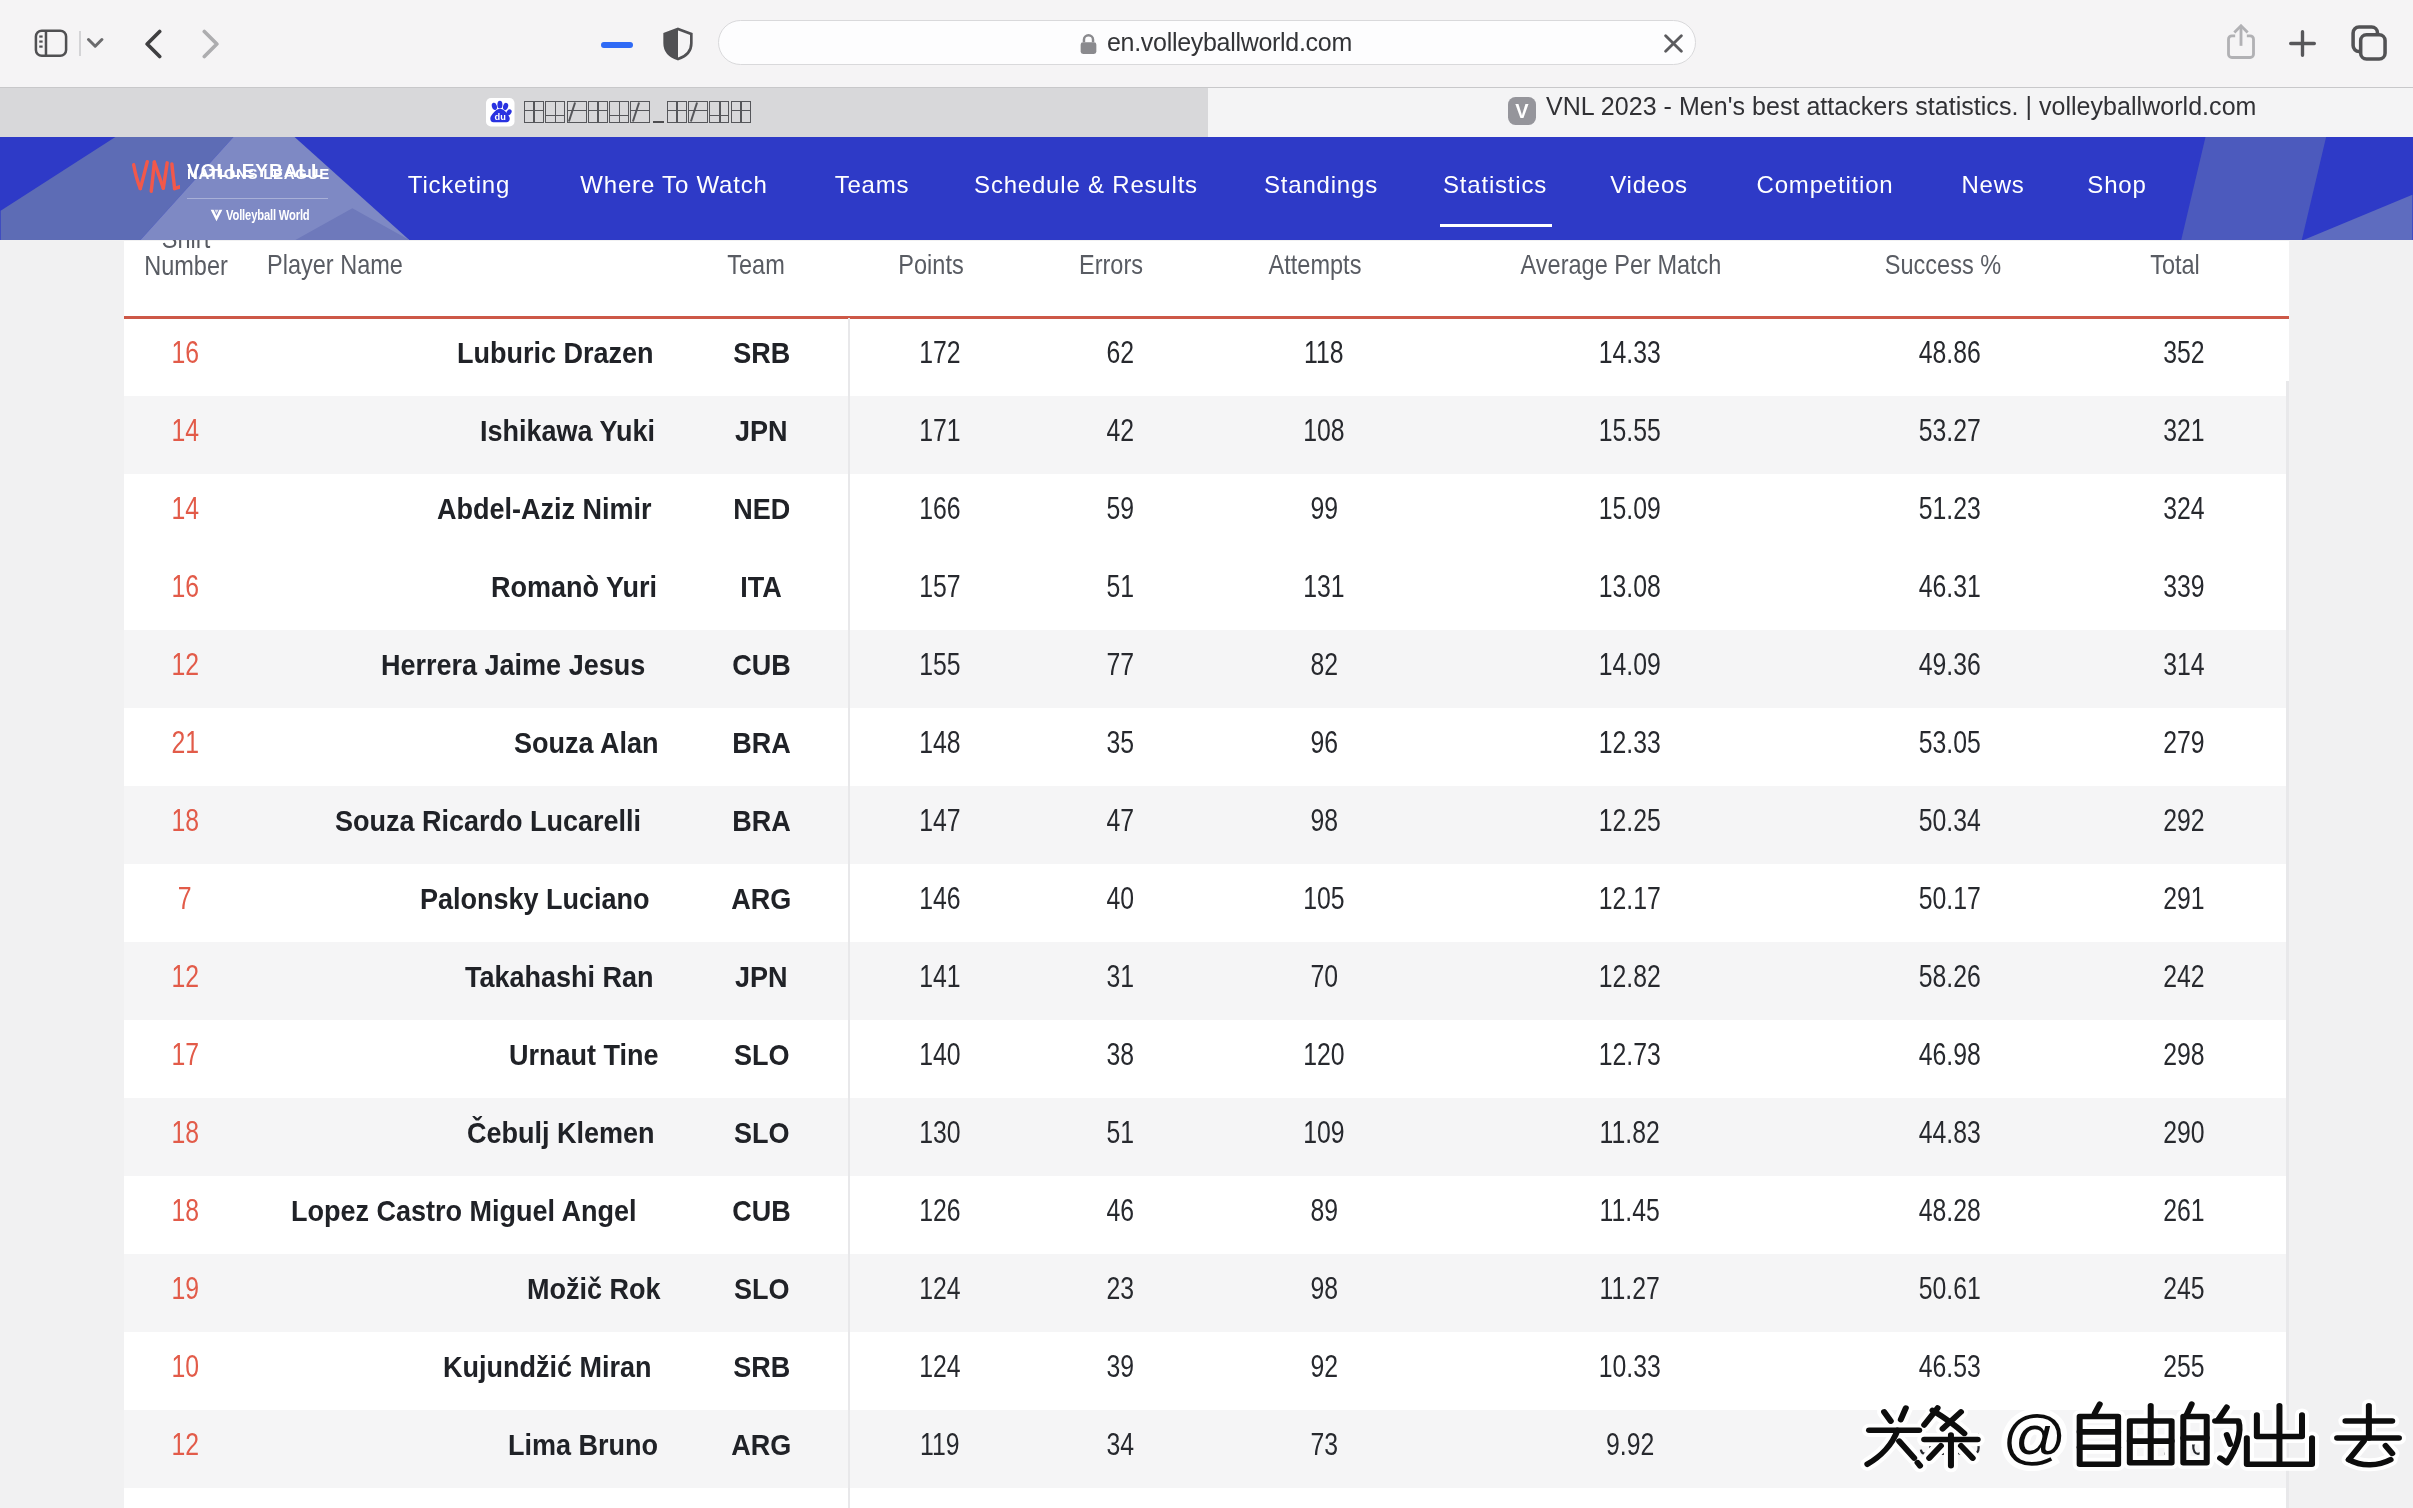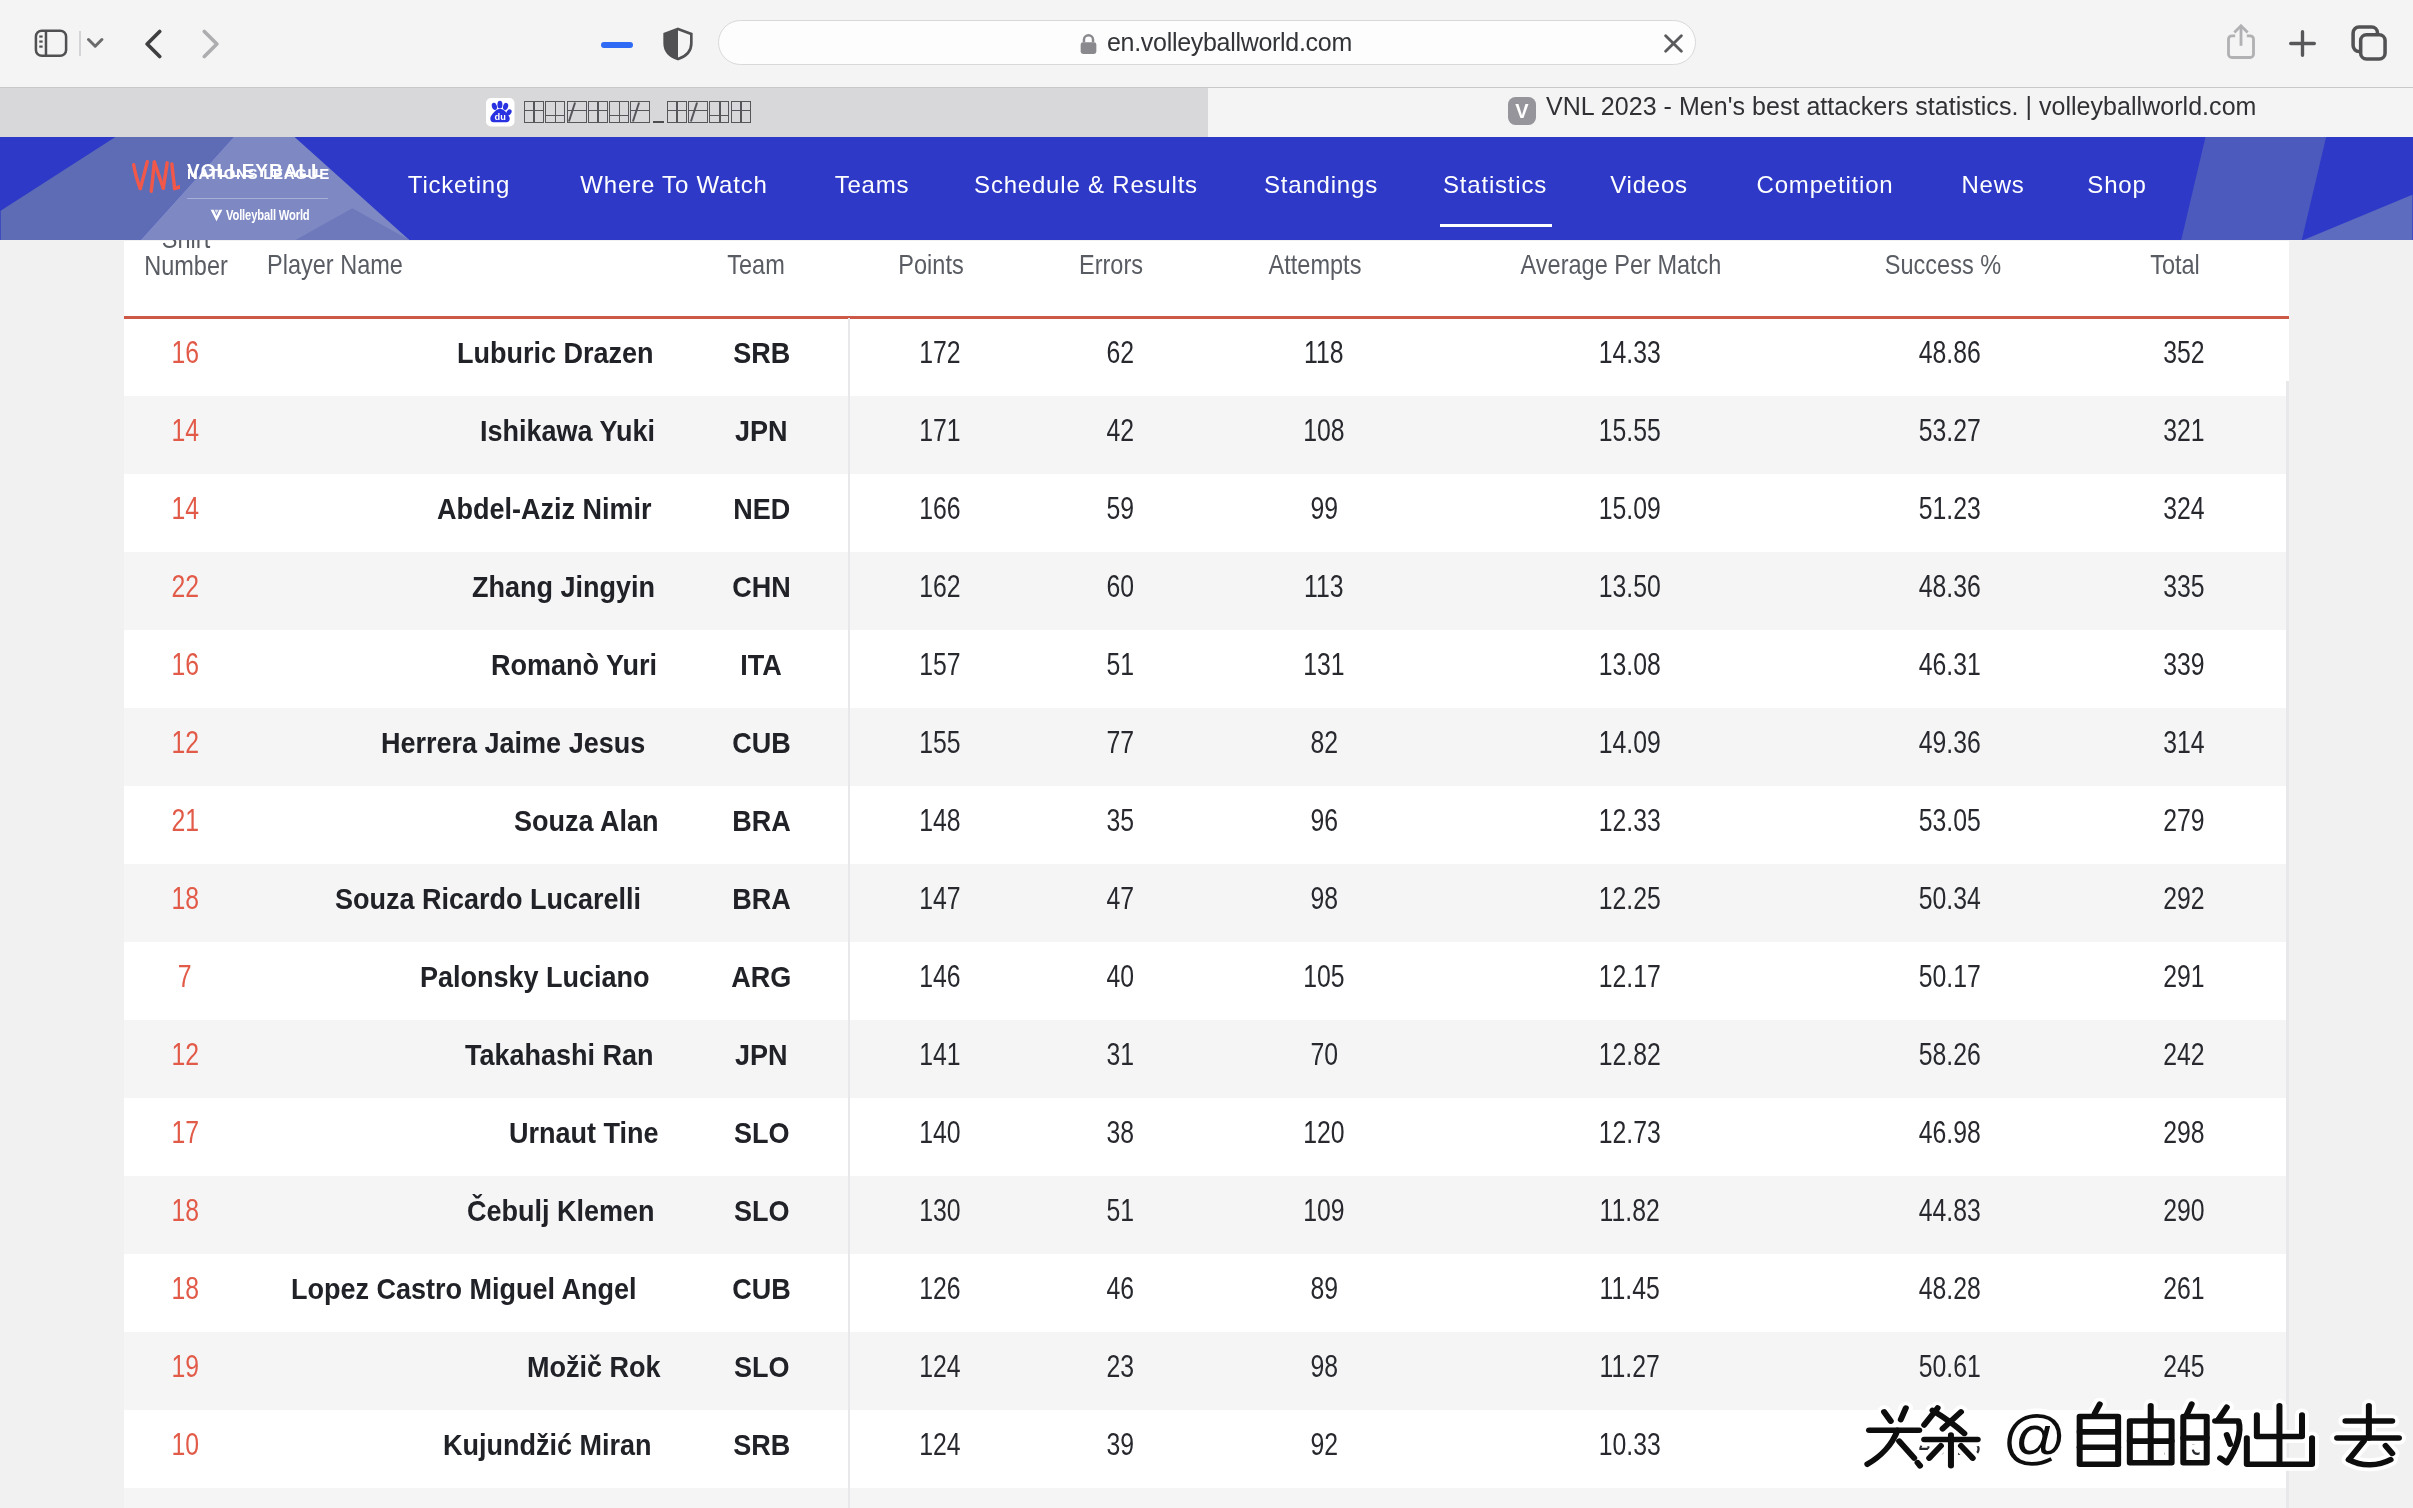--- a/index.html
+++ b/index.html
@@ -215,31 +215,20 @@
         <td class="num"><span class="n">14</span></td>
         <td class="name"><span class="nm">Abdel-Aziz Nimir</span></td>
         <td class="team"><span class="tm">NED</span></td>
         <td><span class="n">166</span></td>
         <td><span class="n">59</span></td>
         <td><span class="n">99</span></td>
         <td><span class="n">15.09</span></td>
         <td><span class="n">51.23</span></td>
         <td><span class="n">324</span></td>
       </tr>
-<tr class="g">
-        <td class="num"><span class="n">22</span></td>
-        <td class="name"><span class="nm">Zhang Jingyin</span></td>
-        <td class="team"><span class="tm">CHN</span></td>
-        <td><span class="n">162</span></td>
-        <td><span class="n">60</span></td>
-        <td><span class="n">113</span></td>
-        <td><span class="n">13.50</span></td>
-        <td><span class="n">48.36</span></td>
-        <td><span class="n">335</span></td>
-      </tr>
 <tr>
         <td class="num"><span class="n">16</span></td>
         <td class="name"><span class="nm">Romanò Yuri</span></td>
         <td class="team"><span class="tm">ITA</span></td>
         <td><span class="n">157</span></td>
         <td><span class="n">51</span></td>
         <td><span class="n">131</span></td>
         <td><span class="n">13.08</span></td>
         <td><span class="n">46.31</span></td>
         <td><span class="n">339</span></td>

